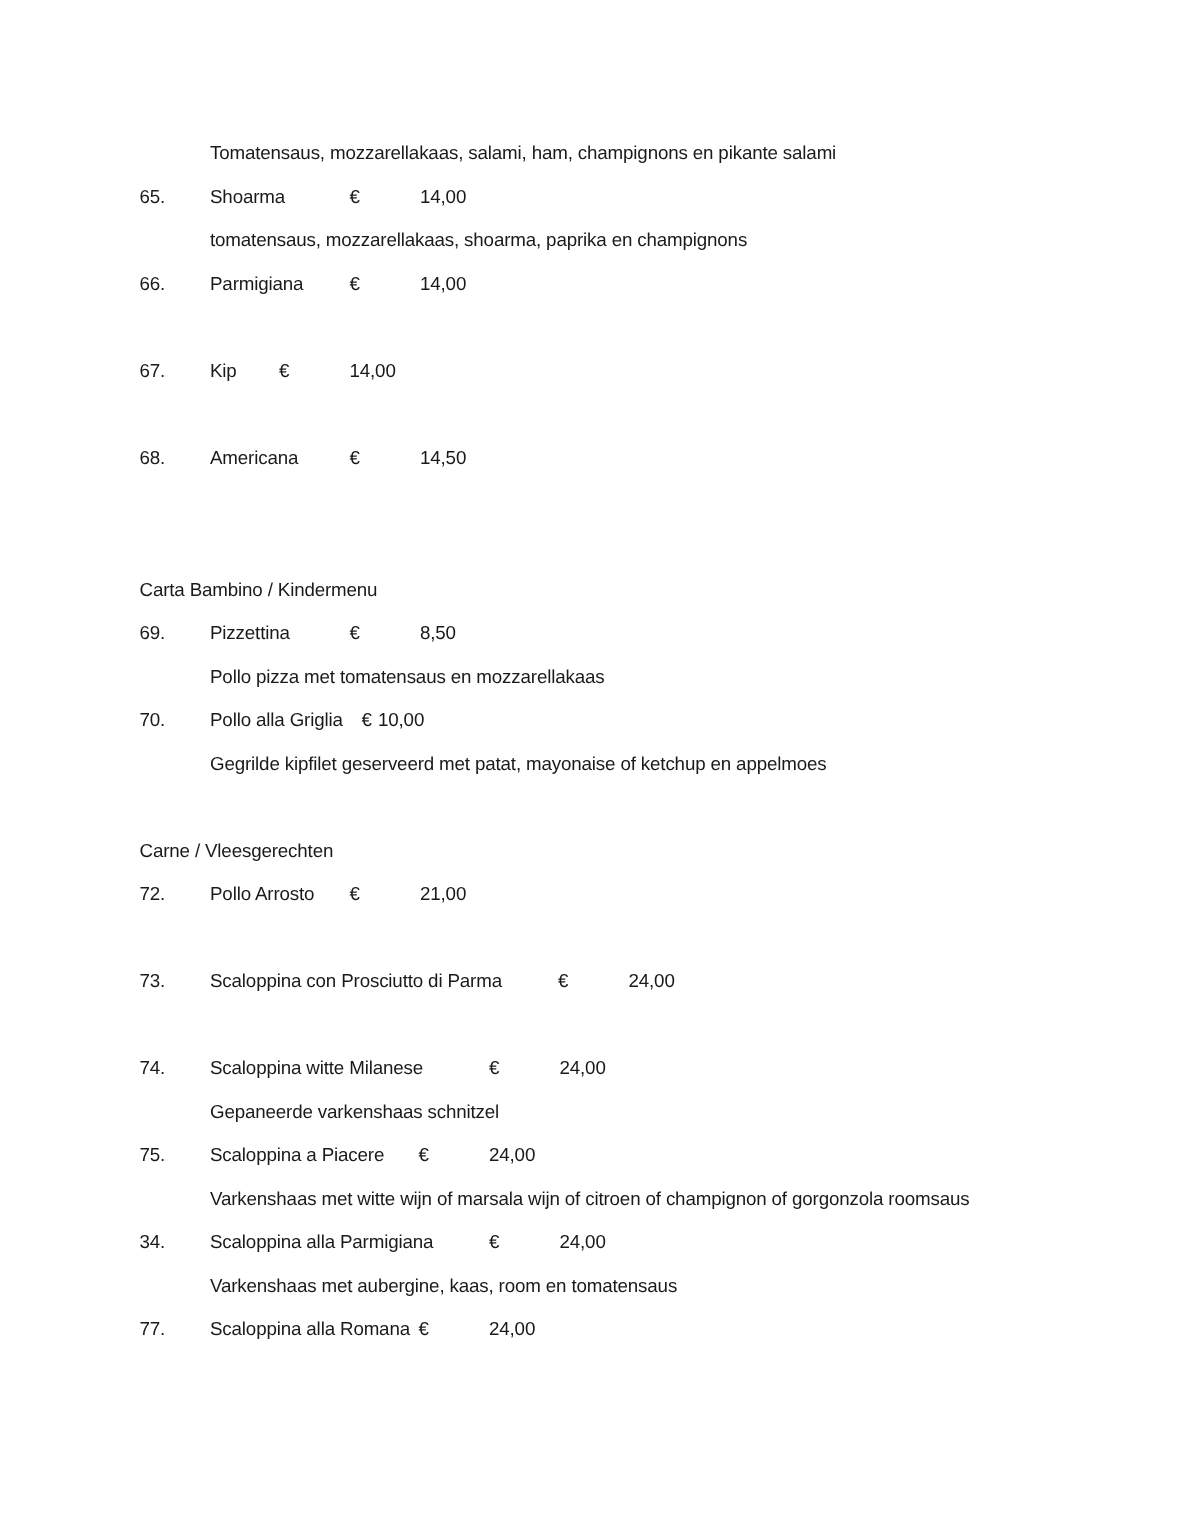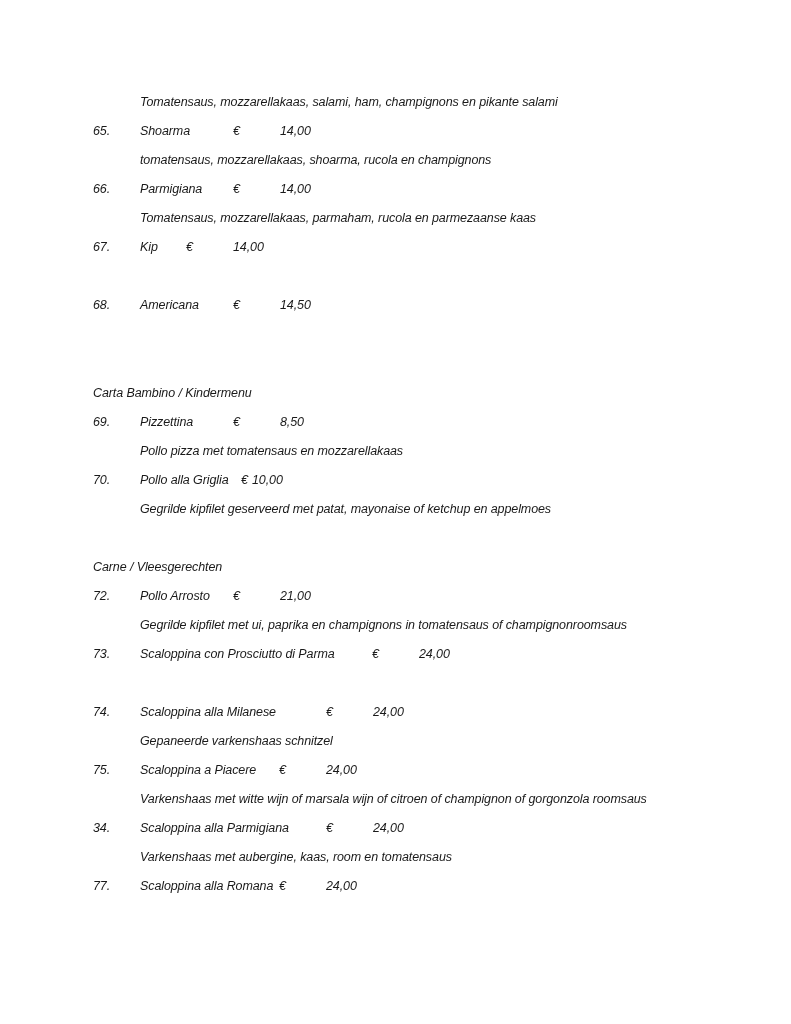--- a/index.html
+++ b/index.html
@@ -1,44 +1,43 @@
 <!DOCTYPE html>
 <html><head>
 <meta charset="utf-8">
 <style>
   html, body { margin: 0; padding: 0; background: #ffffff; }
   body { width: 791px; height: 1024px; position: relative; overflow: hidden;
          font-family: "Liberation Sans", sans-serif; color: #1a1a1a; }
-  .page { position: absolute; left: 0; top: 0; width: 791px; height: 872px; font-style: italic; }
+  .page { position: absolute; left: 0; top: 0; width: 791px; height: 872px; }
   .line { position: absolute; font-size: 12.5px; line-height: 16px; white-space: nowrap; letter-spacing: -0.1px; }
   .num { left: 93px; }
   .name { left: 140px; }
   .desc { left: 140px; }
   .heading { left: 93px; }
 </style>
 </head>
 <body>
 
 <div class="page">
 
   <div class="line desc" style="top:94px">Tomatensaus, mozzarellakaas, salami, ham, champignons en pikante salami</div>
 
   <div class="line num" style="top:123px">65.</div>
   <div class="line name" style="top:123px">Shoarma</div>
   <div class="line" style="top:123px;left:233px">€</div>
   <div class="line" style="top:123px;left:280px">14,00</div>
 
-  <div class="line desc" style="top:152px">tomatensaus, mozzarellakaas, shoarma, rucola en champignons</div>
+  <div class="line desc" style="top:152px">tomatensaus, mozzarellakaas, shoarma, paprika en champignons</div>
 
   <div class="line num" style="top:181px">66.</div>
   <div class="line name" style="top:181px">Parmigiana</div>
   <div class="line" style="top:181px;left:233px">€</div>
   <div class="line" style="top:181px;left:280px">14,00</div>
 
-  <div class="line desc" style="top:210px">Tomatensaus, mozzarellakaas, parmaham, rucola en parmezaanse kaas</div>
 
   <div class="line num" style="top:239px">67.</div>
   <div class="line name" style="top:239px">Kip</div>
   <div class="line" style="top:239px;left:186px">€</div>
   <div class="line" style="top:239px;left:233px">14,00</div>
 
 
   <div class="line num" style="top:297px">68.</div>
   <div class="line name" style="top:297px">Americana</div>
   <div class="line" style="top:297px;left:233px">€</div>
@@ -61,30 +60,29 @@
 
   <div class="line desc" style="top:501px">Gegrilde kipfilet geserveerd met patat, mayonaise of ketchup en appelmoes</div>
 
   <div class="line heading" style="top:559px">Carne / Vleesgerechten</div>
 
   <div class="line num" style="top:588px">72.</div>
   <div class="line name" style="top:588px">Pollo Arrosto</div>
   <div class="line" style="top:588px;left:233px">€</div>
   <div class="line" style="top:588px;left:280px">21,00</div>
 
-  <div class="line desc" style="top:617px">Gegrilde kipfilet met ui, paprika en champignons in tomatensaus of champignonroomsaus</div>
 
   <div class="line num" style="top:646px">73.</div>
   <div class="line name" style="top:646px">Scaloppina con Prosciutto di Parma</div>
   <div class="line" style="top:646px;left:372px">€</div>
   <div class="line" style="top:646px;left:419px">24,00</div>
 
 
   <div class="line num" style="top:704px">74.</div>
-  <div class="line name" style="top:704px">Scaloppina alla Milanese</div>
+  <div class="line name" style="top:704px">Scaloppina witte Milanese</div>
   <div class="line" style="top:704px;left:326px">€</div>
   <div class="line" style="top:704px;left:373px">24,00</div>
 
   <div class="line desc" style="top:733px">Gepaneerde varkenshaas schnitzel</div>
 
   <div class="line num" style="top:762px">75.</div>
   <div class="line name" style="top:762px">Scaloppina a Piacere</div>
   <div class="line" style="top:762px;left:279px">€</div>
   <div class="line" style="top:762px;left:326px">24,00</div>
 

